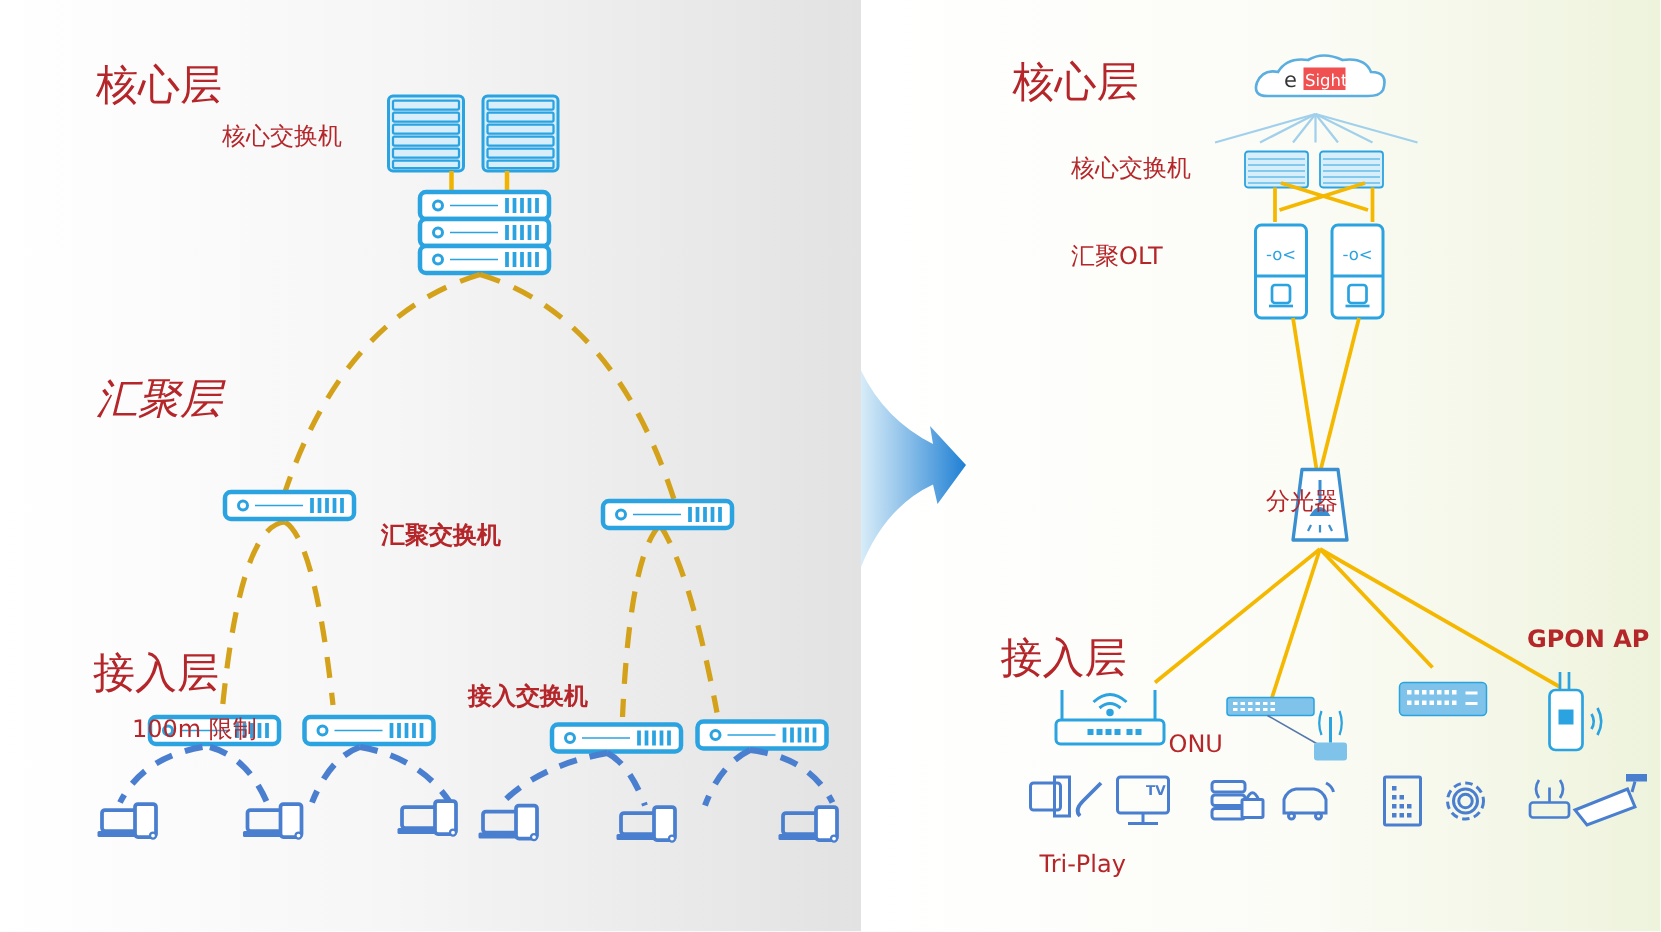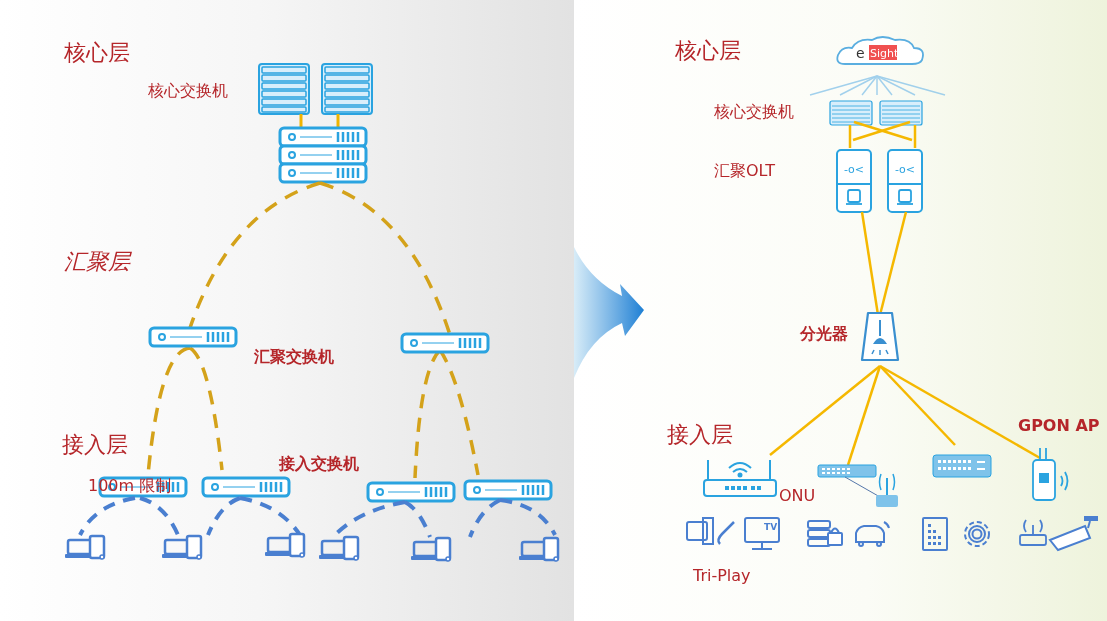--- a/index.html
+++ b/index.html
@@ -2,21 +2,21 @@
 <html><head>
 <meta charset="utf-8">
 <style>
   html,body{margin:0;padding:0;}
   body{width:1107px;height:621px;position:relative;overflow:hidden;font-family:"DejaVu Sans","Liberation Sans",sans-serif;background:#fff;}
   .left-panel{position:absolute;left:0;top:0;width:574px;height:621px;
     background:linear-gradient(90deg,#ffffff 0%,#f6f6f6 45%,#e2e2e2 100%);}
   .right-panel{position:absolute;left:574px;top:0;width:533px;height:621px;
     background:linear-gradient(90deg,#ffffff 0%,#fbfcf6 55%,#eef3dc 100%);}
   .label{position:absolute;color:#b5262a;white-space:nowrap;}
-  .layer{font-size:22px;}
+  .layer{font-size:28px;}
   .sub{font-size:16px;}
   .bold{font-weight:bold;}
   svg{position:absolute;left:0;top:0;}
 </style>
 </head>
 <body>
 
 <div class="left-panel"></div>
 <div class="right-panel"></div>
 
@@ -125,21 +125,21 @@
   <g>
       <use href="#pc" x="522" y="538"></use>
     </g>
 </svg>
 
 <div class="label layer" style="left:64px;top:38px;">核心层</div>
 <div class="label sub" style="left:148px;top:81px;">核心交换机</div>
 <div class="label layer" style="left:64px;top:247px;font-style:italic;">汇聚层</div>
 <div class="label sub bold" style="left:254px;top:331px;margin-top:16px;">汇聚交换机</div>
 <div class="label layer" style="left:62px;top:430px;">接入层</div>
-<div class="label sub bold" style="left:279px;top:454px;">接入交换机</div>
+<div class="label sub bold" style="left:312px;top:454px;">接入交换机</div>
 <div class="label sub" style="left:88px;top:476px;">100m 限制</div>
 
 <svg width="1107" height="621">
   <defs>
     <linearGradient id="arrGrad" x1="0" x2="1" y1="0" y2="0">
       <stop offset="0" stop-color="#d3eaf7" stop-opacity="0.9"></stop>
       <stop offset="1" stop-color="#1e7fd4"></stop>
     </linearGradient>
   </defs>
   <path d="M574 247 Q590 280 622 296 L620 284 L644 310 L625 336 L622 323 Q590 338 574 378 Z" fill="url(#arrGrad)"></path>
@@ -353,17 +353,17 @@
   <g>
     <path d="M1050 540 L1085 526 L1090 538 L1058 550 Z" fill="#fff" stroke="#4a7fd0" stroke-width="2"></path>
     <rect x="1084" y="516" width="14" height="5" fill="#4a7fd0"></rect>
     <line x1="1090" y1="521" x2="1088" y2="528" stroke="#4a7fd0" stroke-width="2"></line>
   </g>
 </svg>
 
 <div class="label layer" style="left:675px;top:36px;">核心层</div>
 <div class="label sub" style="left:714px;top:102px;">核心交换机</div>
 <div class="label sub" style="left:714px;top:161px;">汇聚OLT</div>
-<div class="label sub" style="left:800px;top:324px;font-weight:bold;">分光器</div>
+<div class="label sub" style="left:844px;top:324px;">分光器</div>
 <div class="label layer" style="left:667px;top:420px;">接入层</div>
 <div class="label sub bold" style="left:1018px;top:416px;">GPON AP</div>
 <div class="label sub" style="left:779px;top:486px;">ONU</div>
 <div class="label sub" style="left:693px;top:566px;">Tri-Play</div>
 
 </body></html>

